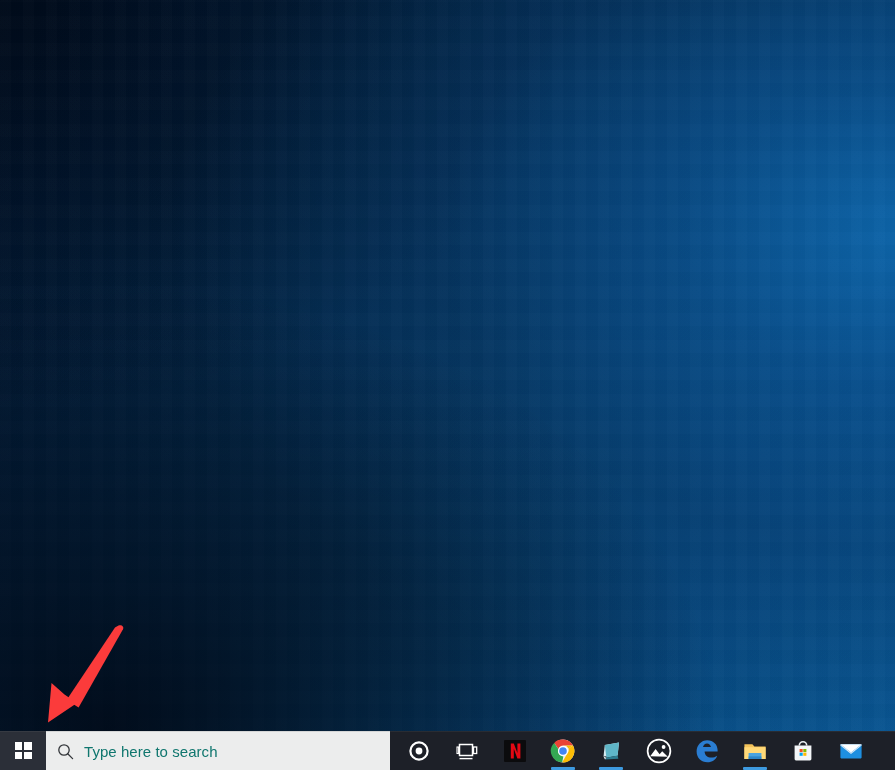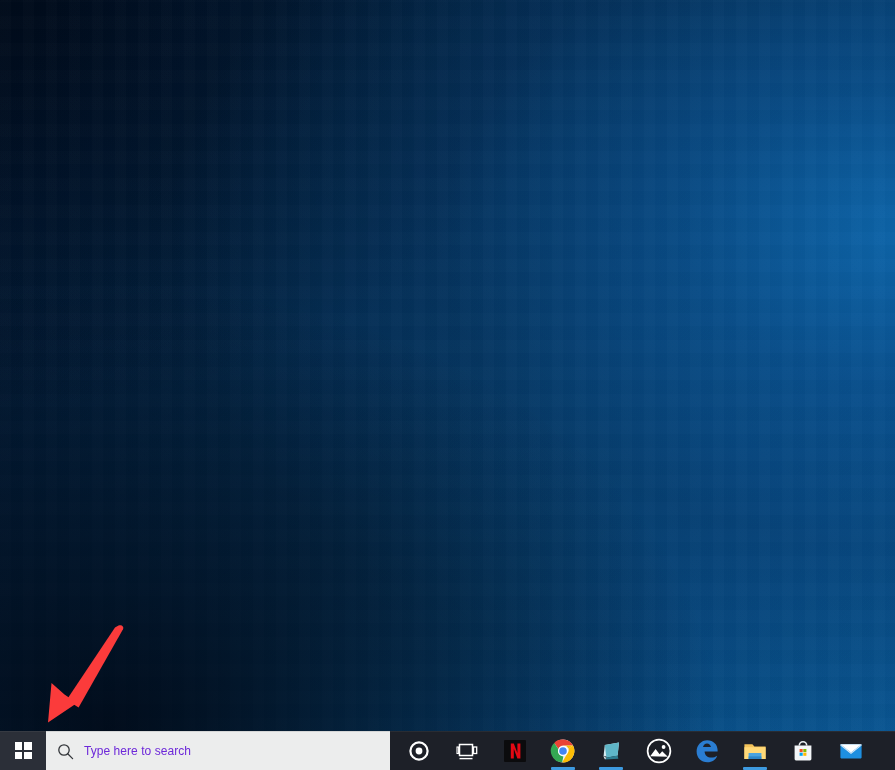--- a/index.html
+++ b/index.html
@@ -143,22 +143,22 @@
     cursor: text;
   }
   #search-icon {
     width: 38px;
     display: flex;
     align-items: center;
     justify-content: center;
     flex: 0 0 auto;
   }
   #search-placeholder {
-    font-size: 12px;
-    color: #6d28d9;
+    font-size: 15px;
+    color: #0f766e;
     letter-spacing: 0.05px;
     white-space: nowrap;
   }
 
   
   #taskbar-icons {
     display: flex;
     align-items: center;
     flex: 1 1 auto;
     padding-left: 5px;

